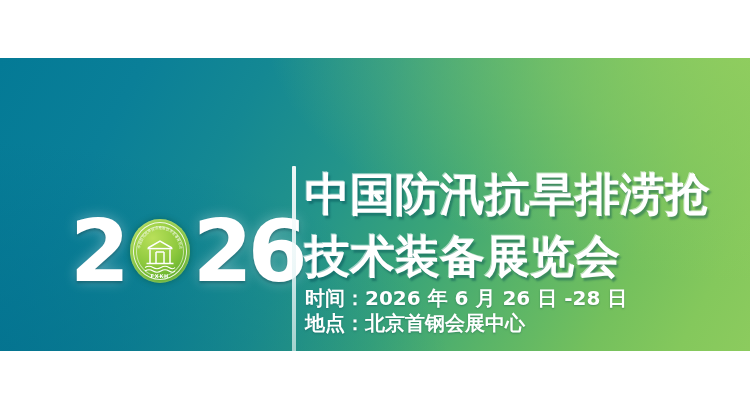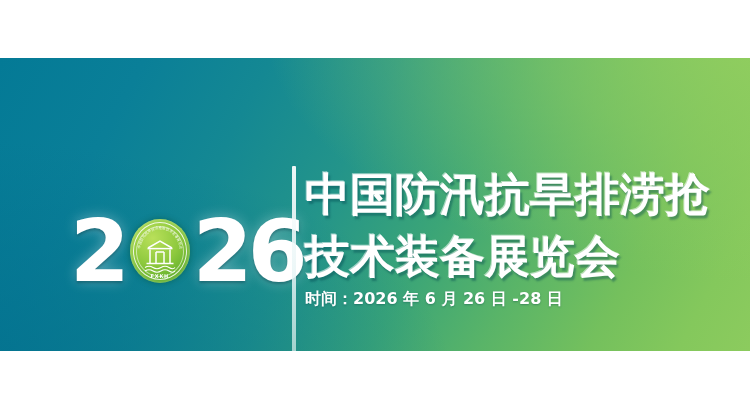--- a/index.html
+++ b/index.html
@@ -114,21 +114,21 @@
   }
 
   
   .info{
     position:absolute;left:305px;top:228px;
   }
   .iline{
     color:#ffffff;
     font-family:"DejaVu Sans","Liberation Sans",sans-serif;
     font-weight:700;
-    font-size:16px;
+    font-size:20px;
     line-height:25px;
     white-space:nowrap;
     text-shadow:0 1px 2px rgba(0,60,70,.35);
   }
   .iline .lbl{letter-spacing:0px;}
 </style>
 </head>
 <body>
 
 <div id="stage">
@@ -180,16 +180,19 @@
 
     <div class="title">
       <div class="tline">中国防汛抗旱排涝抢</div>
       <div class="tline">技术装备展览会</div>
     </div>
 
     <div class="info">
       <div class="iline">
         <span class="lbl">时间：</span><span>2026 年 6 月 26 日 -28 日</span>
       </div>
+      <div class="iline">
+        <span class="lbl">地点：</span><span>北京首钢会展中心</span>
+      </div>
     </div>
 
   </div>
 </div>
 
 </body></html>

